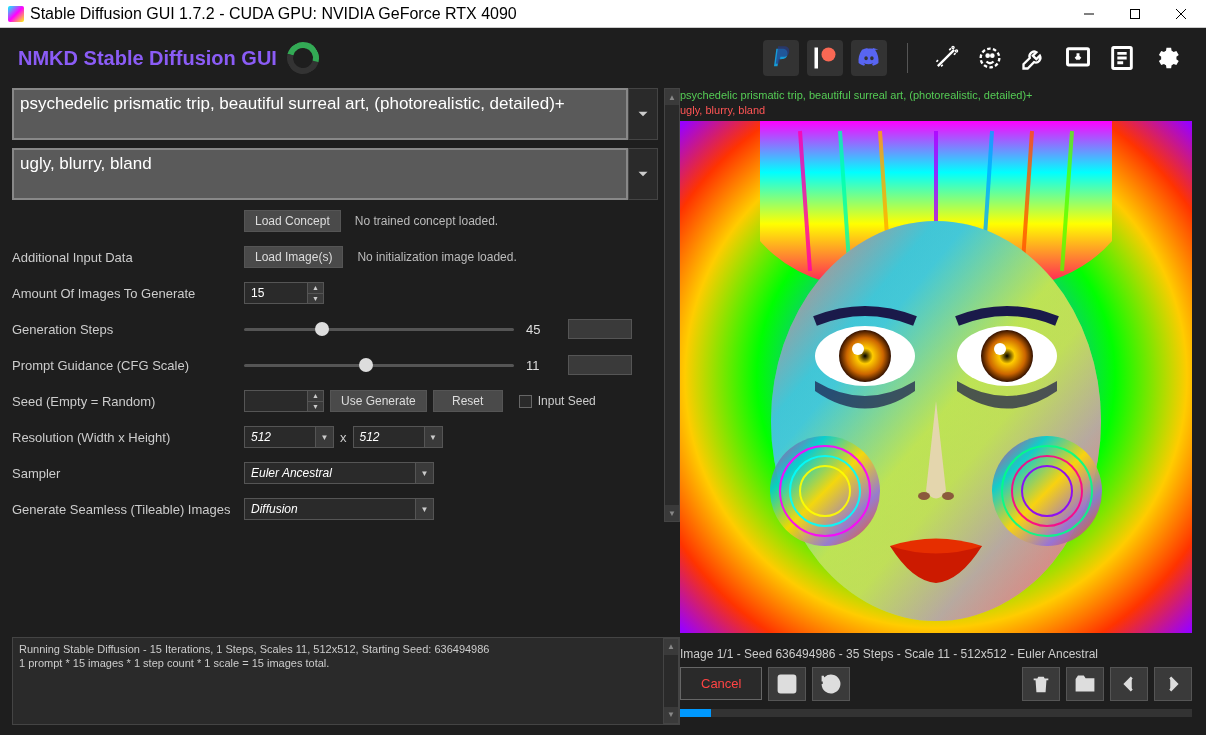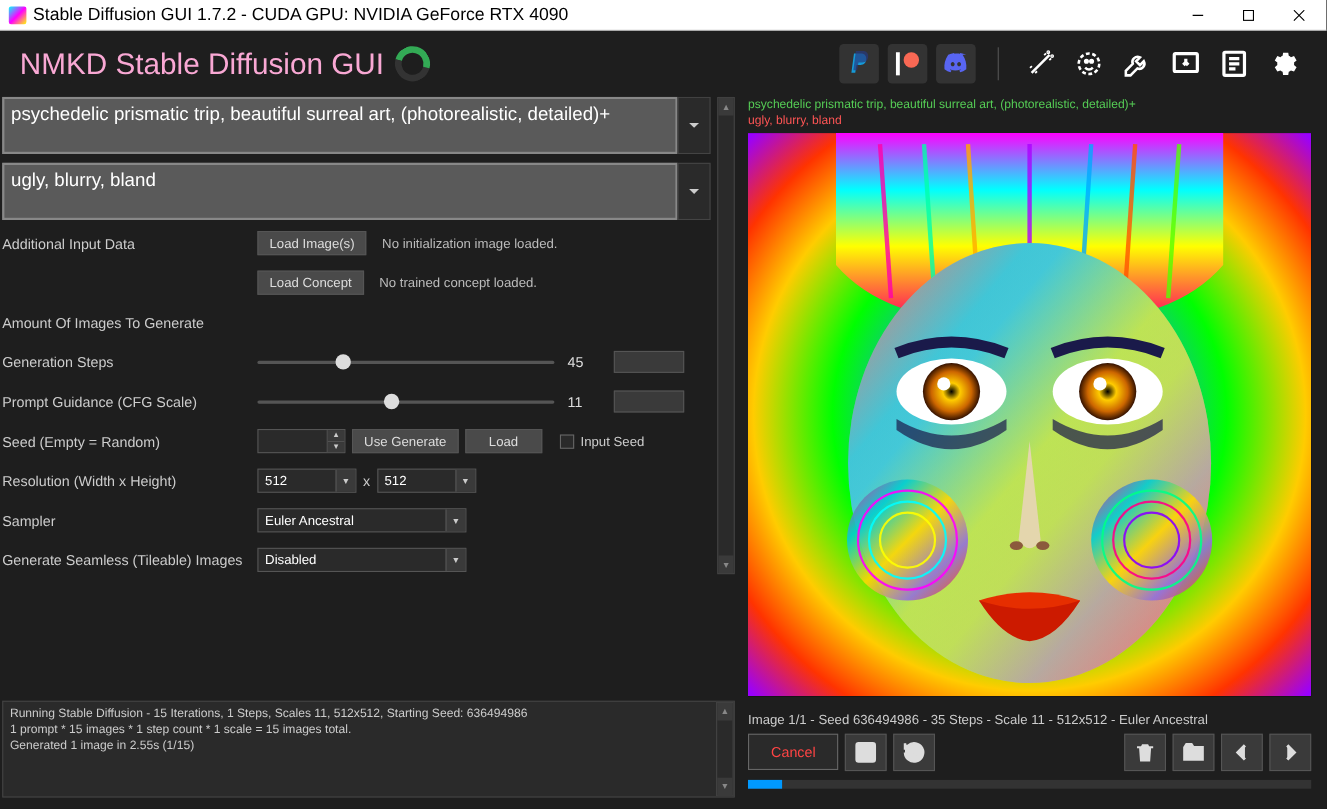--- a/index.html
+++ b/index.html
@@ -9,29 +9,29 @@
 .titlebar { height: 28px; background: #fff; color: #000; display: flex; align-items: center; padding: 0 2px; border-bottom: 1px solid #ccc; }
 .titlebar .app-icon { width: 16px; height: 16px; margin: 0 6px; background: linear-gradient(135deg,#0ff,#f0f,#ff0); border-radius: 2px; }
 .titlebar .title { flex: 1; font-size: 16px; }
 .titlebar .win-btns { display: flex; }
 .titlebar .win-btn { width: 46px; height: 28px; display: flex; align-items: center; justify-content: center; cursor: pointer; }
 
 .app-body { display: flex; flex-direction: column; height: calc(100% - 28px); background: #1e1e1e; }
 
 
 .header { height: 60px; display: flex; align-items: center; padding: 0 18px; }
-.header .app-title { font-size: 27px; font-weight: 400; color: #f9a8d4; }
+.header .app-title { font-size: 20px; font-weight: 700; color: #8b5cf6; }
 .header .ring { width: 32px; height: 32px; margin-left: 10px; border-radius: 50%; border: 6px solid; border-color: #3a5 #3a5 #333 #333; transform: rotate(-30deg); }
 .header .spacer { flex: 1; }
 .header .hicon { width: 36px; height: 36px; display: flex; align-items: center; justify-content: center; margin: 0 4px; cursor: pointer; border-radius: 4px; }
 .header .hicon svg { width: 28px; height: 28px; }
 .header .divider { width: 1px; height: 30px; background: #555; margin: 0 16px; }
 
 
-.main { flex: 1; display: flex; padding: 0 14px 10px 2px; gap: 12px; overflow: hidden; }
+.main { flex: 1; display: flex; padding: 0 14px 10px 12px; gap: 0; overflow: hidden; }
 .left-col { flex: 1; display: flex; flex-direction: column; min-width: 0; }
 .right-col { width: 512px; display: flex; flex-direction: column; }
 
 
 .prompt-wrap { display: flex; margin-bottom: 8px; }
 .prompt-box { flex: 1; background: #5a5a5a; border: 2px solid #888; color: #fff; padding: 4px 6px; font-size: 17px; resize: none; min-height: 52px; }
 .prompt-box.neg { min-height: 28px; font-size: 17px; }
 .drop-btn { width: 30px; background: #2a2a2a; border: 1px solid #444; display: flex; align-items: center; justify-content: center; cursor: pointer; }
 .drop-btn svg { width: 18px; height: 18px; fill: #ccc; }
 
@@ -51,21 +51,21 @@
 .numbox .spin div:first-child { border-bottom: 1px solid #555; }
 
 .slider-row { display: flex; align-items: center; flex: 1; gap: 12px; }
 .slider { flex: 1; height: 20px; position: relative; display: flex; align-items: center; max-width: 270px; }
 .slider .track { height: 3px; background: #555; width: 100%; border-radius: 2px; }
 .slider .thumb { position: absolute; width: 14px; height: 14px; background: #ddd; border-radius: 50%; top: 3px; transform: translateX(-50%); cursor: pointer; }
 .slider-val { width: 30px; color: #ddd; text-align: left; }
 .slider-box { width: 64px; height: 20px; background: #3a3a3a; border: 1px solid #555; }
 
 .combo { background: #2a2a2a; border: 1px solid #555; height: 22px; display: flex; align-items: center; cursor: pointer; }
-.combo .text { flex: 1; padding: 0 6px; color: #fff; font-size: 12px; }
+.combo .text { flex: 1; padding: 0 6px; color: #fff; font-size: 12px; font-style: italic; }
 .combo .arrow { width: 18px; height: 100%; background: #3a3a3a; display: flex; align-items: center; justify-content: center; border-left: 1px solid #555; font-size: 8px; color: #ccc; }
 
 .chk { display: flex; align-items: center; gap: 6px; color: #ccc; font-size: 12px; }
 .chk .box { width: 13px; height: 13px; background: #2a2a2a; border: 1px solid #666; }
 
 .left-spacer { flex: 1; }
 .scrollbar { width: 16px; background: #2a2a2a; border: 1px solid #444; display: flex; flex-direction: column; }
 .scrollbar .sbtn { height: 16px; background: #3a3a3a; display: flex; align-items: center; justify-content: center; font-size: 8px; color: #888; cursor: pointer; }
 .scrollbar .strack { flex: 1; }
 
@@ -197,35 +197,44 @@
             <textarea class="prompt-box neg" style="">ugly, blurry, bland</textarea>
             <div class="drop-btn">
               <svg viewBox="0 0 24 24">
                   <path d="M6 9l6 6 6-6z"></path>
                 </svg>
             </div>
           </div>
 
           <div class="settings">
             <div class="row">
+              <div class="label"></div>
+              <div class="controls">
+                <div class="btn">Load Concept</div>
+                <div class="hint">No trained concept loaded.</div>
+              </div>
+            </div>
+            <div class="row">
               <div class="label">Additional Input Data</div>
               <div class="controls">
                 <div class="btn">Load Image(s)</div>
                 <div class="hint">No initialization image loaded.</div>
               </div>
             </div>
             <div class="row">
-              <div class="label"></div>
-              <div class="controls">
-                <div class="btn">Load Concept</div>
-                <div class="hint">No trained concept loaded.</div>
-              </div>
-            </div>
-            <div class="row">
               <div class="label">Amount Of Images To Generate</div>
+              <div class="controls">
+                <div class="numbox">
+                  <input value="15" style="">
+                  <div class="spin">
+                      <div>▲</div>
+                      <div>▼</div>
+                    </div>
+                </div>
+              </div>
             </div>
             <div class="row">
               <div class="label">Generation Steps</div>
               <div class="slider-row">
                 <div class="slider">
                   <div class="track"></div>
                     <div class="thumb" style="left:29%;"></div>
                 </div>
                 <div class="slider-val">45</div>
                 <div class="slider-box"></div>
@@ -246,21 +255,21 @@
               <div class="label">Seed (Empty = Random)</div>
               <div class="controls">
                 <div class="numbox">
                   <input value="" style="">
                   <div class="spin">
                       <div>▲</div>
                       <div>▼</div>
                     </div>
                 </div>
                 <div class="btn" style="min-width:80px;">Use Generate</div>
-                <div class="btn" style="min-width:70px;">Load</div>
+                <div class="btn" style="min-width:70px;">Reset</div>
                 <div class="chk" style="margin-left:10px;">
                   <div class="box"></div>
                     <span>Input Seed</span>
                 </div>
               </div>
             </div>
             <div class="row">
               <div class="label">Resolution (Width x Height)</div>
               <div class="controls">
                 <div class="combo" style="width:90px;">
@@ -280,41 +289,40 @@
                 <div class="combo" style="width:190px;">
                   <div class="text">Euler Ancestral</div>
                     <div class="arrow">▼</div>
                 </div>
               </div>
             </div>
             <div class="row">
               <div class="label">Generate Seamless (Tileable) Images</div>
               <div class="controls">
                 <div class="combo" style="width:190px;">
-                  <div class="text">Disabled</div>
+                  <div class="text">Diffusion</div>
                     <div class="arrow">▼</div>
                 </div>
               </div>
             </div>
           </div>
         </div>
         <div class="scrollbar" style="margin-left:6px;align-self:stretch;">
           <div class="sbtn">▲</div>
             <div class="strack"></div>
             <div class="sbtn">▼</div>
         </div>
       </div>
 
       <div class="left-spacer"></div>
 
       <div class="log-box">
         <div class="log-text">
           <div>Running Stable Diffusion - 15 Iterations, 1 Steps, Scales 11, 512x512, Starting Seed: 636494986</div>
           <div>1 prompt * 15 images * 1 step count * 1 scale = 15 images total.</div>
-          <div>Generated 1 image in 2.55s (1/15)</div>
         </div>
         <div class="scrollbar">
           <div class="sbtn">▲</div>
             <div class="strack"></div>
             <div class="sbtn">▼</div>
         </div>
       </div>
     </div>
 
     <div class="right-col">

